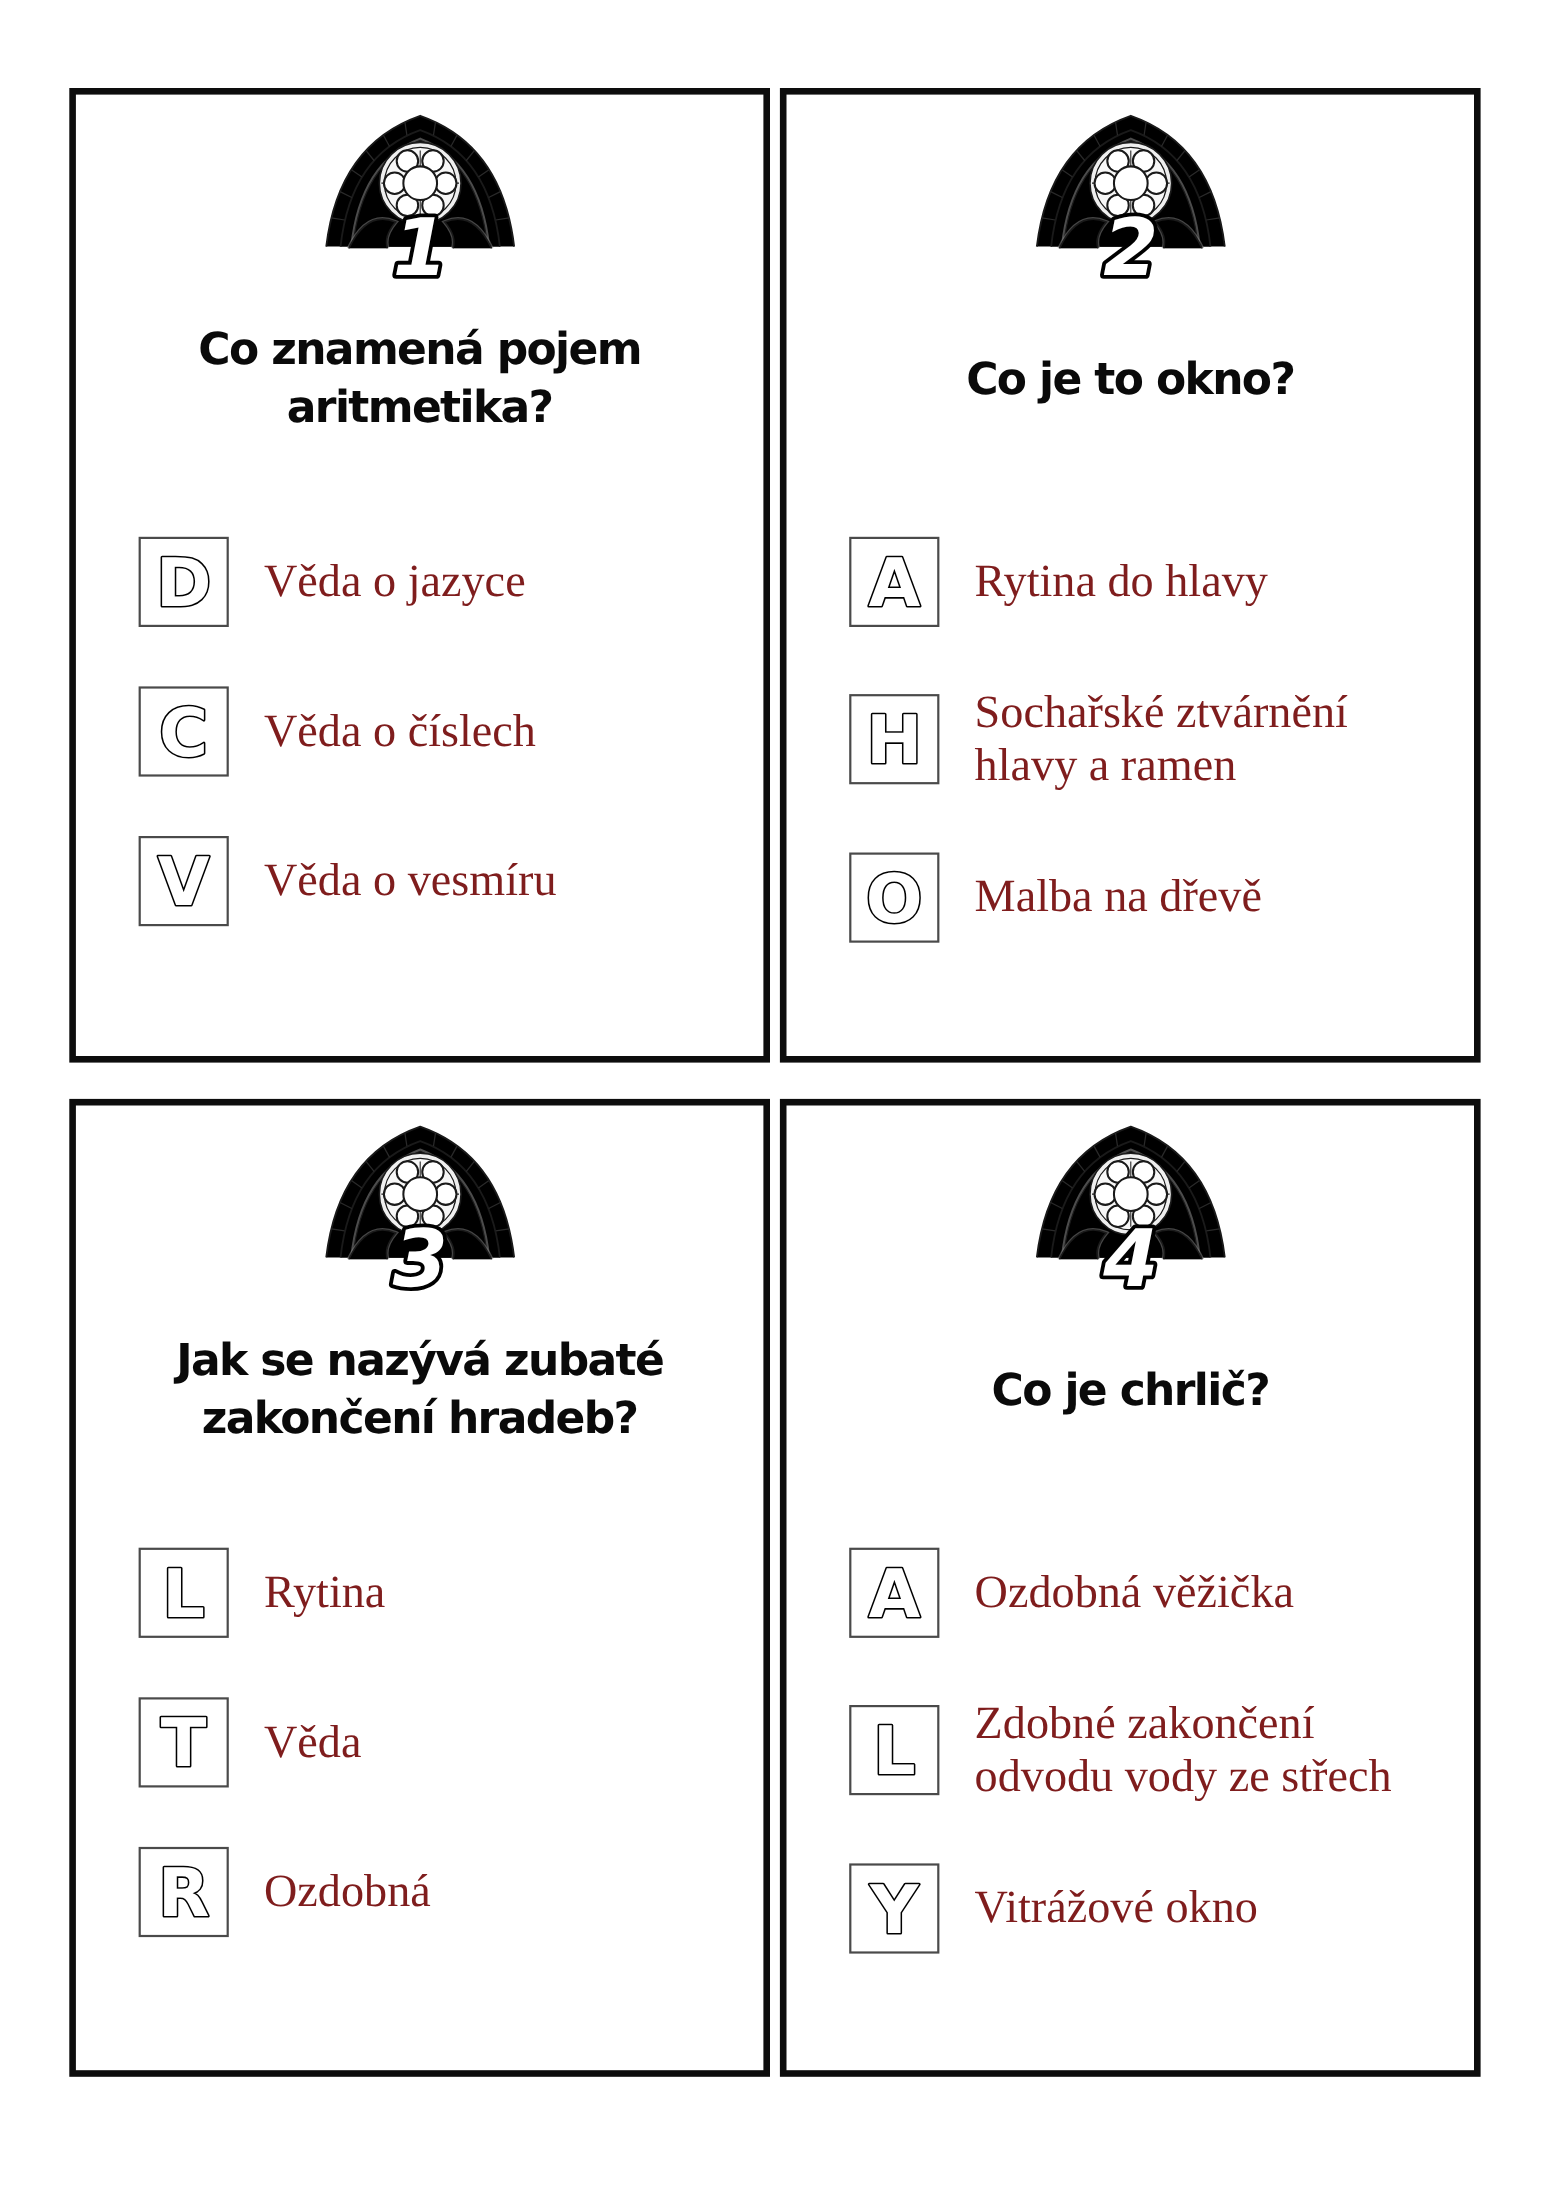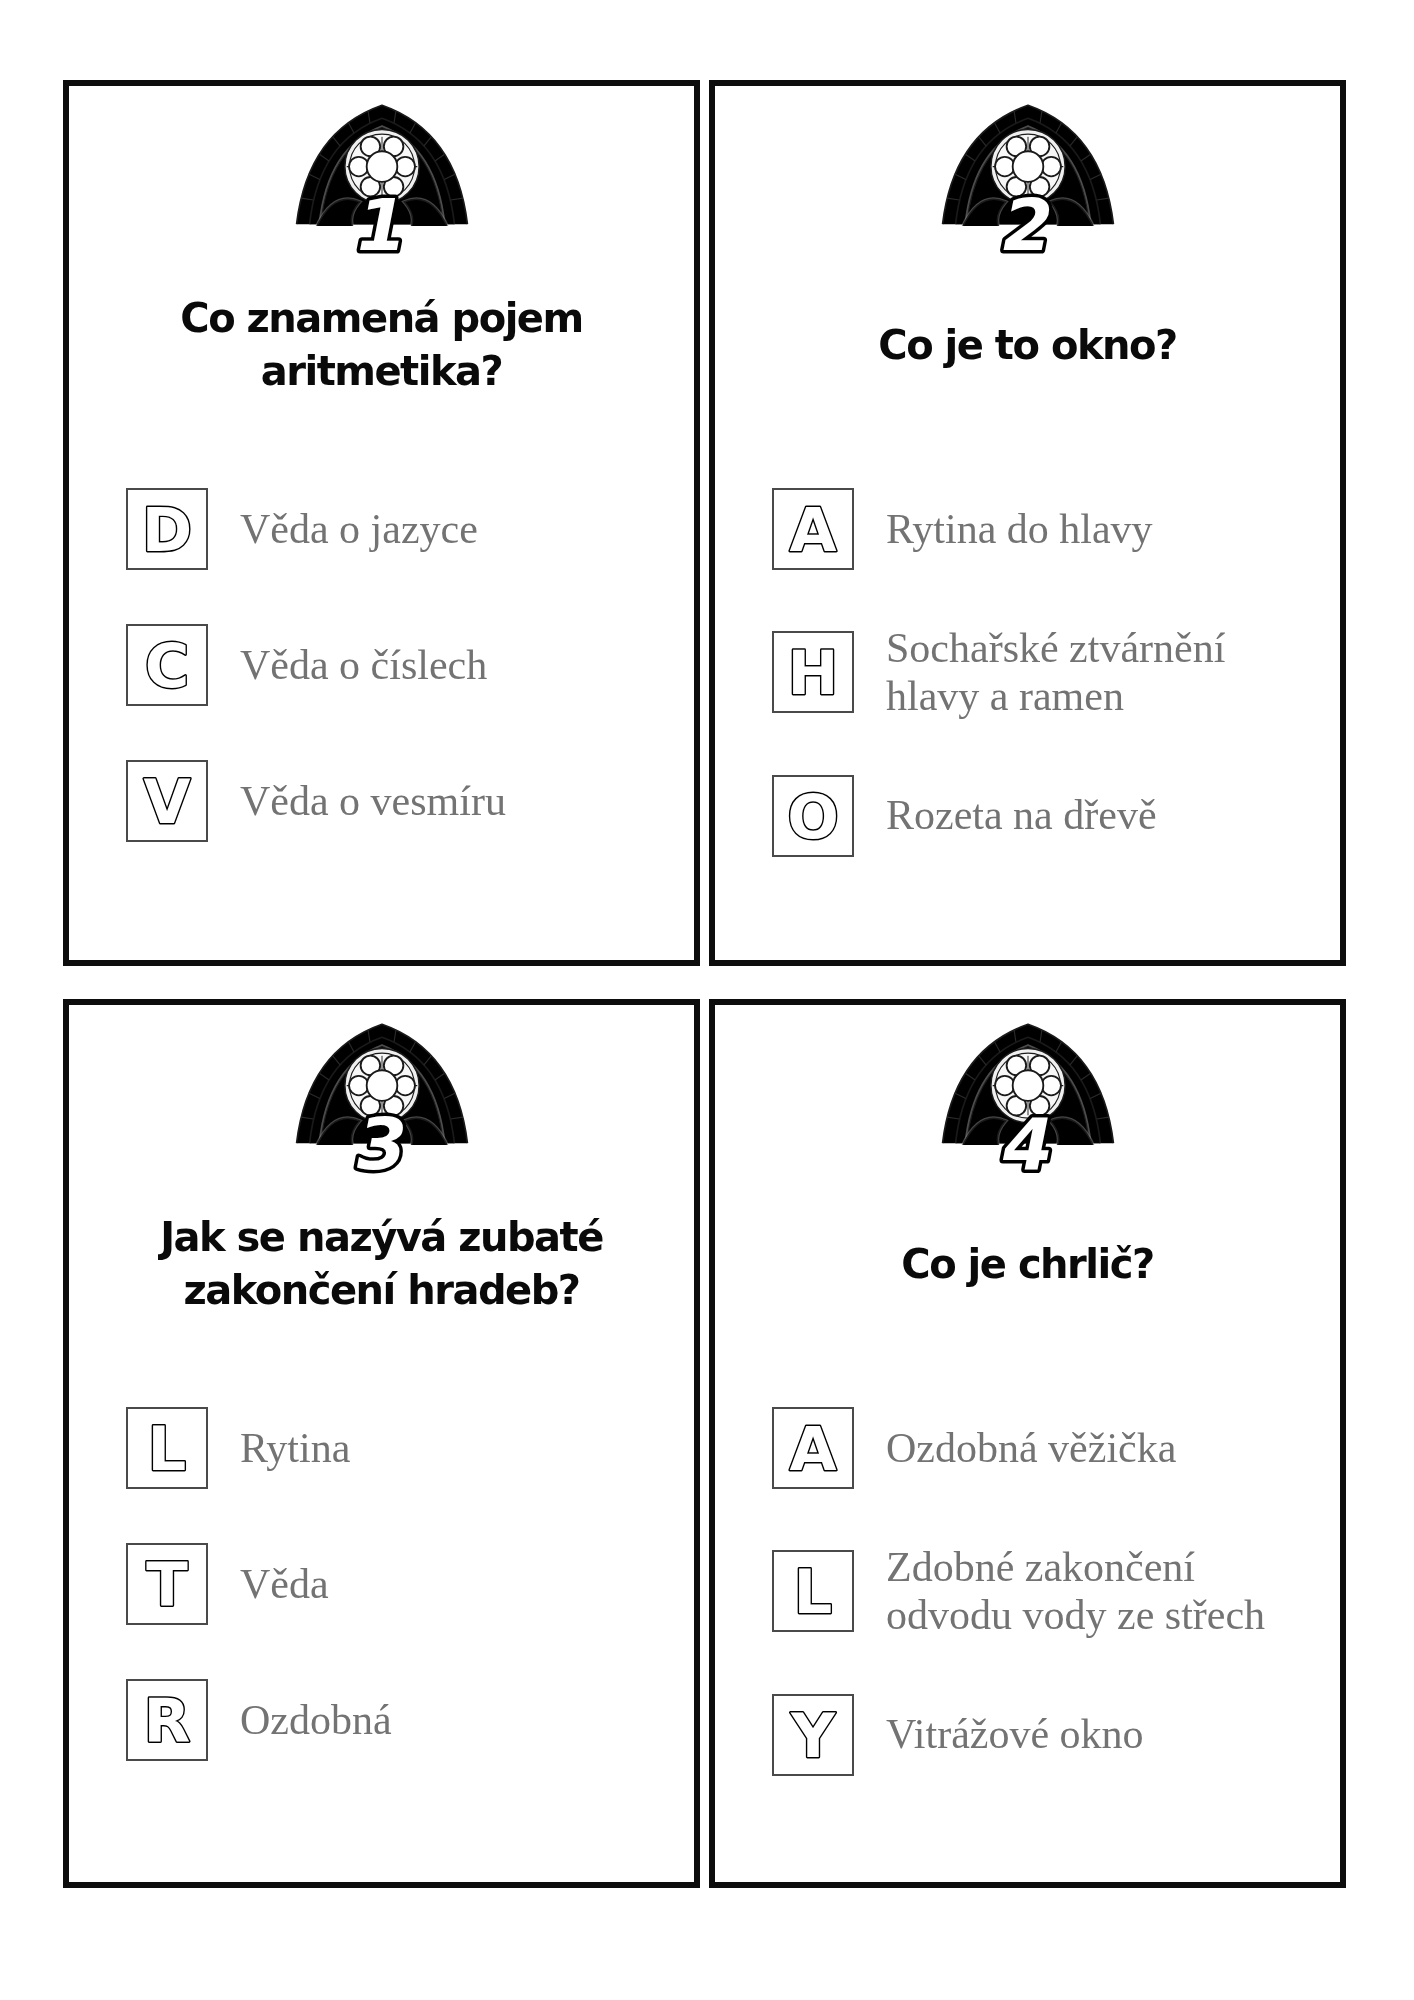--- a/index.html
+++ b/index.html
@@ -61,21 +61,21 @@
     background:#fff;
     display:block;
   }
   .letterbox svg { display:block; width:100%; height:100%; }
   .opt-text {
     margin-left:32px;
     font-family:"Liberation Serif", serif;
     font-size:42px;
     line-height:1.15;
     white-space:pre-line;
-    color:#737373;
+    color:#7f1d1d;
   }
 </style>
 </head>
 <body>
 
 <svg width="0" height="0" style="position:absolute">
   <defs>
     <g id="gothic-arch">
 
       <path d="M8,138 Q20,38 100,10 Q180,38 192,138" stroke="#1a1a1a" stroke-width="1.8"></path>
@@ -181,21 +181,21 @@
           </span>
         <span class="opt-text">Sochařské ztvárnění
 hlavy a ramen</span>
       </div>
       <div class="opt">
         <span class="letterbox">
             <svg viewBox="0 0 82 82">
               <text x="41" y="64" text-anchor="middle" font-family="DejaVu Sans, sans-serif" font-weight="bold" font-size="64" fill="#fff" stroke="#000" stroke-width="3" stroke-linejoin="round" paint-order="stroke">O</text>
             </svg>
           </span>
-        <span class="opt-text">Rozeta na dřevě</span>
+        <span class="opt-text">Malba na dřevě</span>
       </div>
     </div>
   </div>
 
   <div class="card">
     <svg class="arch" viewBox="0 0 200 140">
         <use href="#gothic-arch"></use>
       </svg>
     <svg class="num" viewBox="0 0 96 84">
       <text x="48" y="68" text-anchor="middle" font-family="DejaVu Sans, sans-serif" font-style="italic" font-weight="bold" font-size="72" fill="#fff" stroke="#000" stroke-width="7" stroke-linejoin="round" paint-order="stroke">3</text>

